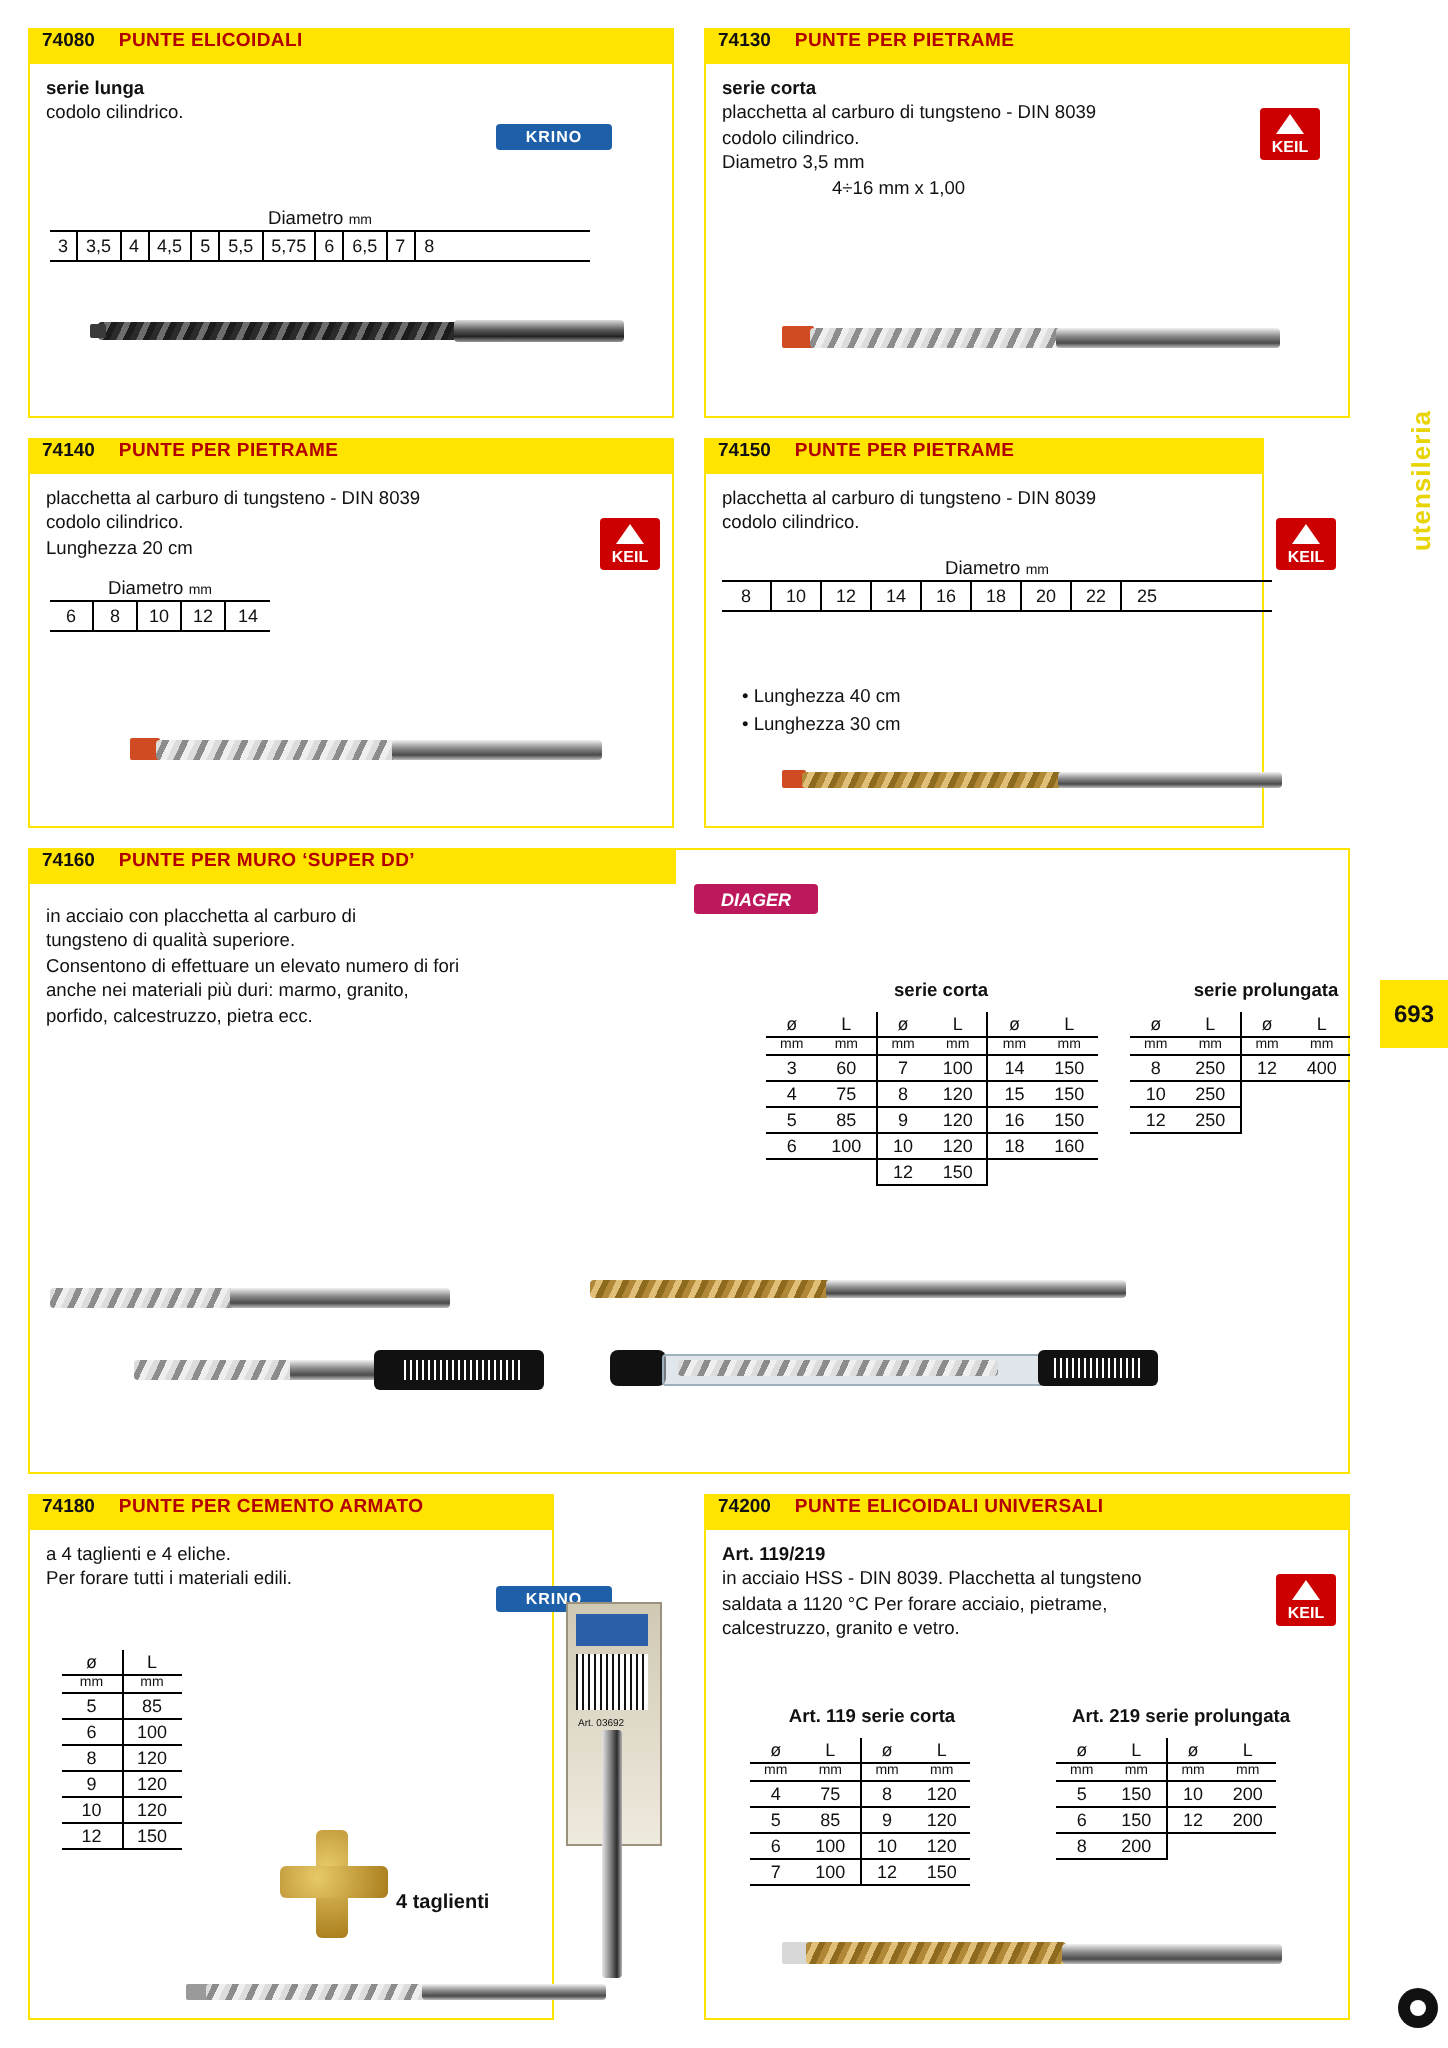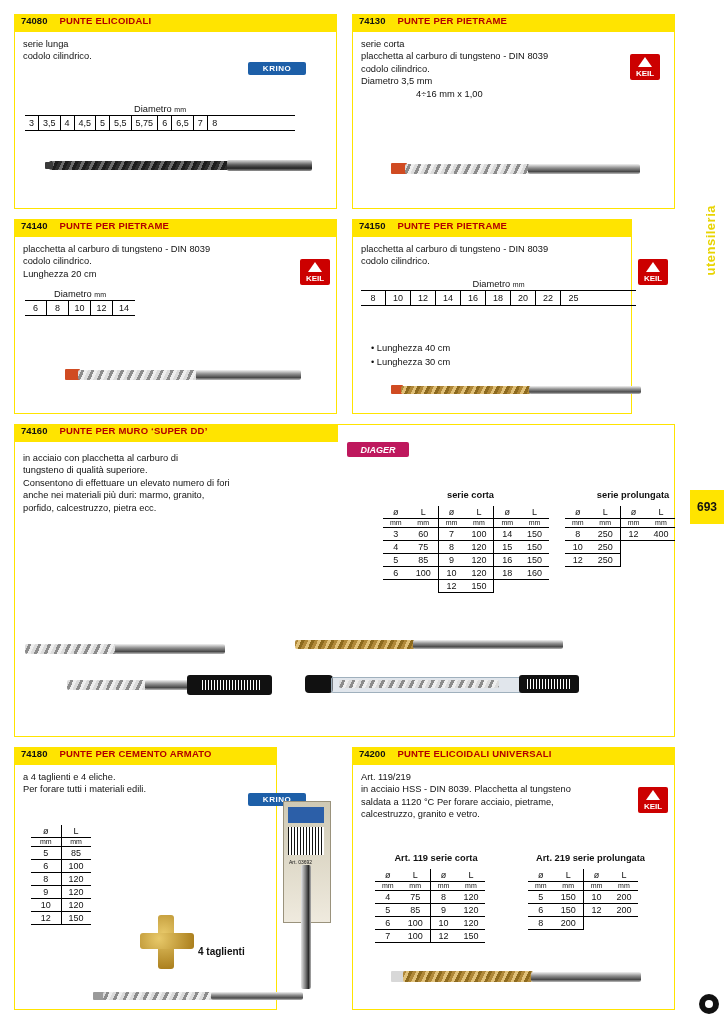--- a/index.html
+++ b/index.html
@@ -47,21 +47,21 @@
   }
   .box-head{
     height:17px;background:#ffe400;display:flex;align-items:flex-start;
     padding:0 6px;box-sizing:border-box;
   }
   .code{font-weight:bold;font-size:9.5px;color:#111;margin-right:12px;}
   .title{font-weight:bold;font-size:9.5px;color:#b20000;letter-spacing:0.2px;}
   .box-body{position:relative;padding:6px 8px;box-sizing:border-box;height:calc(100% - 17px);}
 
   .txt{font-size:9.3px;line-height:12.4px;color:#111;}
-  .bold{font-weight:normal;}
+  .bold{font-weight:bold;}
 
   
   .logo{position:absolute;}
   .logo-krino{
     width:58px;height:13px;background:#1d5fa8;border-radius:2px;
     color:#fff;font-size:8px;font-weight:bold;display:flex;align-items:center;justify-content:center;
     letter-spacing:0.5px;
   }
   .logo-keil{
     width:30px;height:26px;background:#c00;border-radius:2px;

